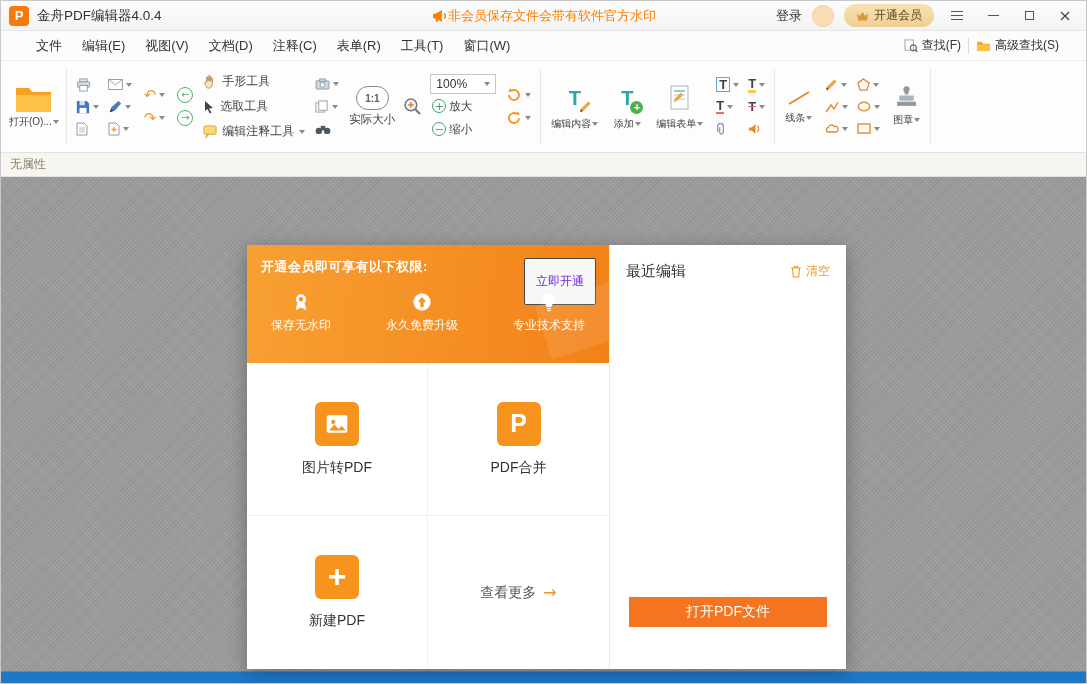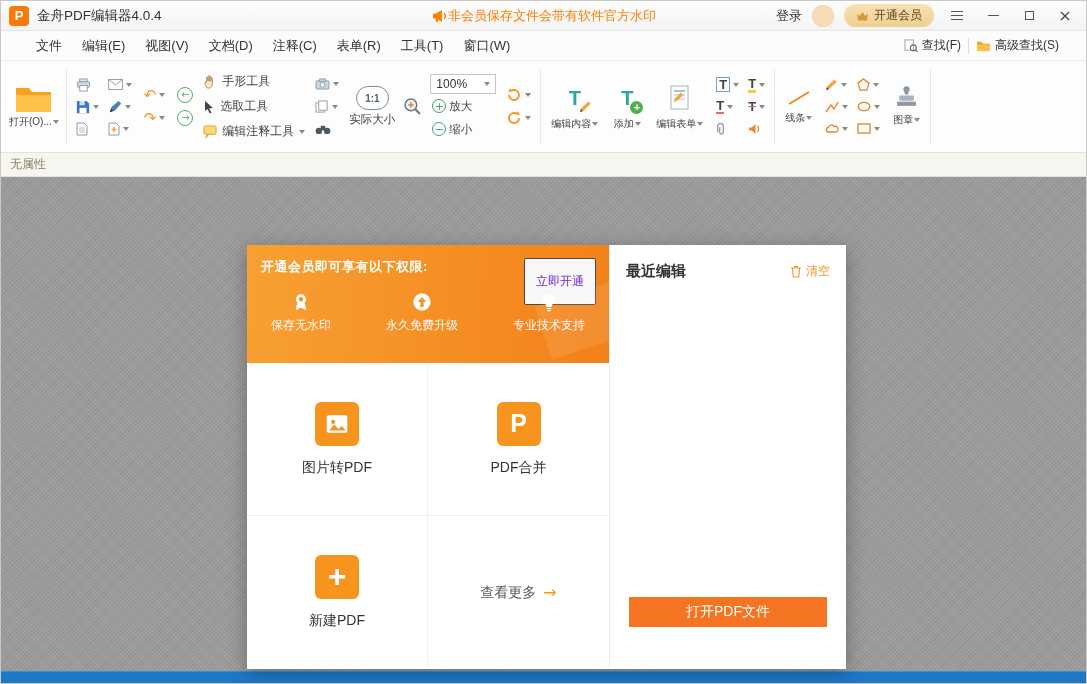--- a/index.html
+++ b/index.html
@@ -75,21 +75,21 @@
   .cell:nth-child(1){border-right:1px solid #f1f1f1;border-bottom:1px solid #f1f1f1}
   .cell:nth-child(2){border-bottom:1px solid #f1f1f1}
   .cell:nth-child(3){border-right:1px solid #f1f1f1}
   .action-icon{width:44px;height:44px;border-radius:6px;background:#f7941d;display:flex;align-items:center;justify-content:center;color:#fff}
   .actionP{font-size:25px;font-weight:bold;color:#fff;line-height:1}
   .actionPlus{font-size:32px;font-weight:bold;color:#fff;line-height:1;margin-top:-3px}
   .viewmore{display:flex;align-items:center;font-size:14px;color:#555;gap:7px}
   .vm-arrow{color:#f7941d;font-size:16px;line-height:1;font-family:"DejaVu Sans",sans-serif}
   .dlg-right{flex:1;background:#fff;border-left:1px solid #ececec;display:flex;flex-direction:column;position:relative}
   .recent-head{display:flex;justify-content:space-between;align-items:center;padding:17px 16px 10px}
-  .recent-title{font-size:15px;font-weight:bold;color:#333}
+  .recent-title{font-size:15px;font-weight:normal;color:#333}
   .clear{color:#f7941d;font-size:12px;display:flex;gap:4px;align-items:center;cursor:pointer}
   .recent-empty{flex:1}
   .open-pdf-btn{position:absolute;left:50%;transform:translateX(-50%);bottom:42px;width:198px;height:30px;background:#f47421;color:#fff;font-size:14px;border:none;cursor:pointer;font-family:inherit}
 
   
   .statusbar{height:14px;background:#1e78c8;border-top:1px solid #3a8fd6}
 </style>
 </head>
 <body>
 

